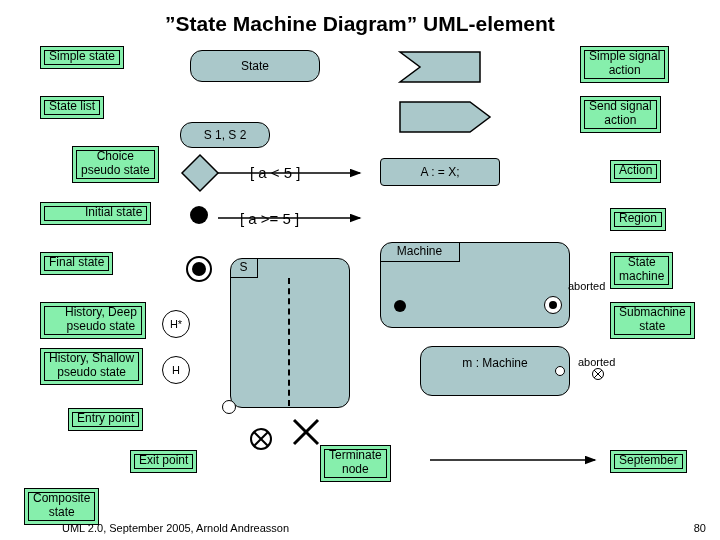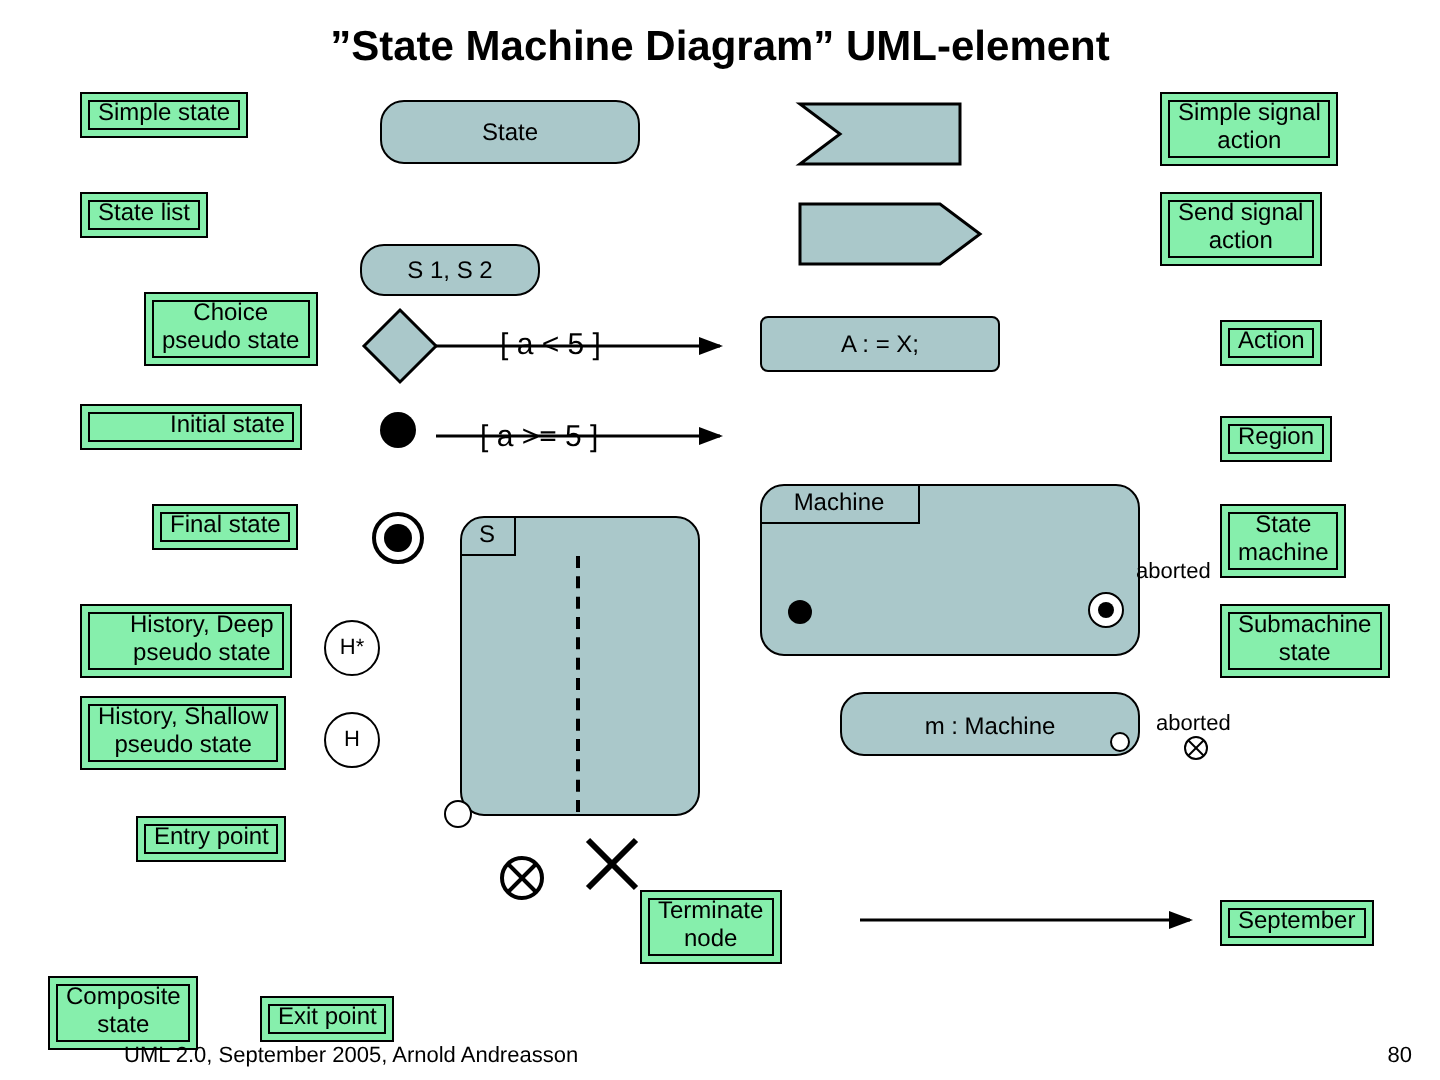--- a/index.html
+++ b/index.html
@@ -75,27 +75,27 @@
 </head>
 <body>
 
 <div class="title">”State Machine Diagram” UML-element</div>
 
 <div class="tag" style="left:40px; top:46px;">Simple state</div>
 <div class="tag" style="left:40px; top:96px;">State list</div>
 <div class="tag" style="left:40px; top:146px; white-space:pre;margin-left:32px;">Choice
 pseudo state</div>
 <div class="tag" style="left:40px; top:202px;padding-left:44px;">Initial state</div>
-<div class="tag" style="left:40px; top:252px;margin-left:36px;">Final state</div>
+<div class="tag" style="left:40px; top:252px;">Final state</div>
 <div class="tag" style="left:40px; top:302px; white-space:pre;padding-left:24px;">History, Deep
 pseudo state</div>
 <div class="tag" style="left:40px; top:348px; white-space:pre;">History, Shallow
 pseudo state</div>
 <div class="tag" style="left:68px; top:408px;">Entry point</div>
-<div class="tag" style="left:130px; top:450px;margin-top:48px;">Exit point</div>
+<div class="tag" style="left:130px; top:450px;">Exit point</div>
 <div class="tag" style="left:24px; top:488px; white-space:pre;">Composite
 state</div>
 <div class="tag" style="left:320px; top:445px; white-space:pre;">Terminate
 node</div>
 
 <div class="tag" style="left:580px; top:46px; white-space:pre;">Simple signal
 action</div>
 <div class="tag" style="left:580px; top:96px; white-space:pre;">Send signal
 action</div>
 <div class="tag" style="left:610px; top:160px;">Action</div>
@@ -141,21 +141,21 @@
 
 <div class="uml rounded" style="left:230px; top:258px; width:120px; height:150px;"></div>
 <div style="position:absolute; left:230px; top:258px; width:28px; height:20px; border-right:1.5px solid #000; border-bottom:1.5px solid #000; text-align:center; line-height:18px;">S</div>
 
 <div style="position:absolute; left:288px; top:278px; width:0; height:128px; border-left:2px dashed #000;"></div>
 
 <div class="circle" style="left:162px; top:310px; width:28px; height:28px; border:1.5px solid #000; background:#fff; text-align:center; line-height:26px; font-size:11px;">H*</div>
 
 <div class="circle" style="left:162px; top:356px; width:28px; height:28px; border:1.5px solid #000; background:#fff; text-align:center; line-height:26px; font-size:11px;">H</div>
 
-<div class="uml rounded" style="left:420px; top:346px; width:150px; height:32px; text-align:center; line-height:32px;"><span>m : Machine</span></div>
+<div class="uml rounded" style="left:420px; top:346px; width:150px; height:50px; text-align:center; line-height:32px;"><span>m : Machine</span></div>
 
 <div class="circle" style="left:555px; top:366px; width:10px; height:10px; border:1px solid #000; background:#fff;"></div>
 
 <div class="txt" style="left:568px; top:280px; font-size:11px;">aborted</div>
 <div class="txt" style="left:578px; top:356px; font-size:11px;">aborted</div>
 
 <div class="circle" style="left:592px; top:368px; width:12px; height:12px; border:1px solid #000; background:#fff;"></div>
 <svg class="overlay">
     <g stroke="#000" stroke-width="1">
       <line x1="594" y1="370" x2="602" y2="378"></line>

